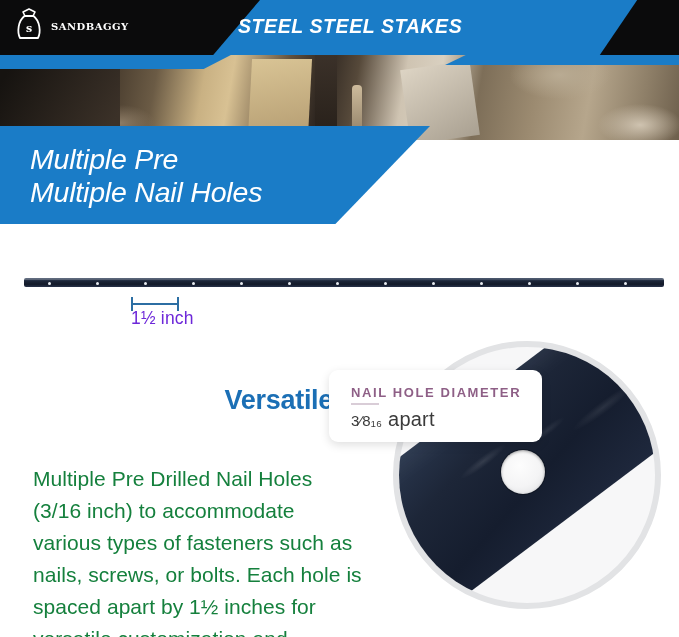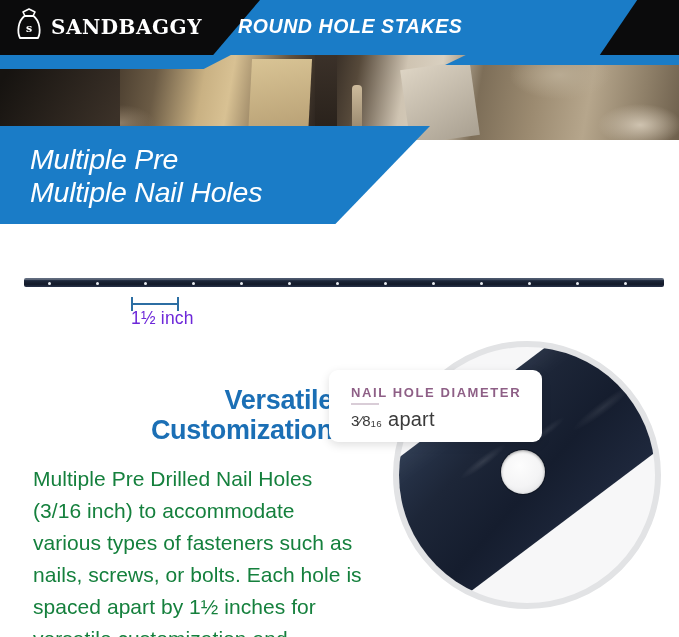--- a/index.html
+++ b/index.html
@@ -18,21 +18,21 @@
     clip-path: polygon(0 0, 100% 0, 82% 100%, 0 100%);
   }
   .header-black-right {
     position:absolute; right:0; top:0; width:110px; height:55px; background:#0b0b0c;
     clip-path: polygon(62% 0, 100% 0, 100% 100%, 28% 100%);
   }
   .logo { position:absolute; left:14px; top:8px; display:flex; align-items:center; gap:7px; }
   .logo-bag { width:30px; height:34px; }
   .logo-text {
     color:#ffffff; font-family:"DejaVu Serif", serif; font-weight:700;
-    font-size:28px; letter-spacing:0.5px; text-transform:lowercase;
+    font-size:14px; letter-spacing:0.5px; text-transform:lowercase;
     font-variant: small-caps; line-height:1;
   }
   .header-title {
     position:absolute; left:238px; top:15px;
     color:#ffffff; font-size:19.5px; font-weight:700; font-style:italic;
     letter-spacing:0.6px;
   }
 
   
   .photo-strip { position:absolute; left:0; top:55px; width:679px; height:85px; overflow:hidden; background:#4a3a2a; }
@@ -176,21 +176,21 @@
     <span class="logo-bag">
       <svg width="30" height="34" viewBox="0 0 30 34">
         <path d="M9 4 L15 1 L21 4 L19 8 L11 8 Z" fill="none" stroke="#fff" stroke-width="1.6" stroke-linejoin="round"></path>
         <path d="M10.5 8 C4 13, 3 24, 6 30 L24 30 C27 24, 26 13, 19.5 8 Z" fill="none" stroke="#fff" stroke-width="1.8" stroke-linejoin="round"></path>
         <text x="15" y="24" font-family="DejaVu Serif, serif" font-size="11" font-weight="700" fill="#fff" text-anchor="middle">s</text>
       </svg>
     </span>
     <span class="logo-text">sandbaggy</span>
   </div>
 
-  <div class="header-title">ROUND HOLE STAKES</div>
+  <div class="header-title">STEEL STEEL STAKES</div>
 
   <div class="photo-strip">
     <div class="photo-bg"></div>
     <div class="photo-dark-l"></div>
     <div class="photo-shape-l"></div>
     <div class="photo-shape-m"></div>
     <div class="photo-shape-post"></div>
     <div class="photo-shape-r"></div>
     <div class="strip-top-blue"></div>
     <div class="strip-top-blue2"></div>
@@ -221,21 +221,20 @@
 
   <div class="dim">
     <div class="dim-cap l"></div>
     <div class="dim-line"></div>
     <div class="dim-cap r"></div>
   </div>
   <div class="dim-label">1½ inch</div>
 
   <div class="sec-title">
     <span>Versatile</span>
-    <span class="l2">Customization</span>
   </div>
   <div class="sec-body">Multiple Pre Drilled Nail Holes (3/16 inch) to accommodate various types of fasteners such as nails, screws, or bolts. Each hole is spaced apart by 1½ inches for versatile customization and reinforcement options.</div>
 
   <div class="circle">
     <div class="circle-stake"></div>
     <div class="circle-hole"></div>
   </div>
 
   <div class="card">
     <div class="card-label">NAIL HOLE DIAMETER</div>

